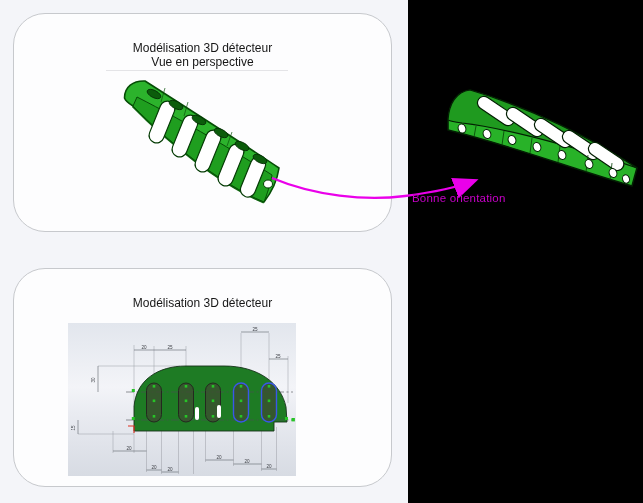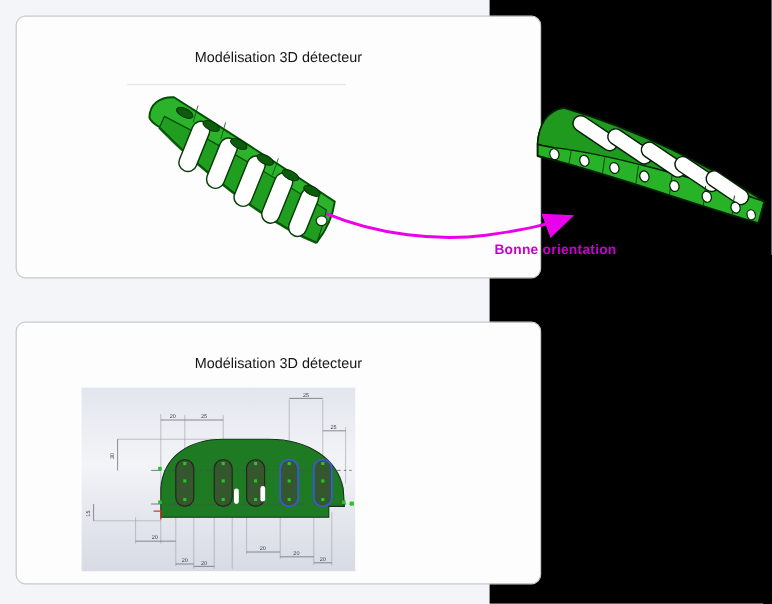--- a/index.html
+++ b/index.html
@@ -6,22 +6,22 @@
   body{
     width:643px;height:503px;position:relative;overflow:hidden;
     background:#f4f5f9;
     font-family:"Liberation Sans","DejaVu Sans",sans-serif;
   }
   .black-panel{
     position:absolute;left:408px;top:0;width:235px;height:503px;
     background:#000000;z-index:0;
   }
   .card{
-    position:absolute;left:13px;width:438px;height:219px;
-    background:#fdfdfe;border:1.5px solid #c7c9cd;border-radius:8px;
+    position:absolute;left:13px;width:379px;height:219px;
+    background:#fdfdfe;border:1.5px solid #c7c9cd;border-radius:32px;
     z-index:1;box-sizing:border-box;
   }
   .card1{top:13px;}
   .card2{top:268px;}
   .card-title{
     position:absolute;top:27px;left:0;right:0;text-align:center;
     font-size:12px;line-height:14px;color:#161616;
   }
   .divider{
     position:absolute;top:56px;left:92px;width:182px;height:1px;
@@ -33,33 +33,34 @@
   .cad-drawing{
     position:absolute;left:54px;top:54px;width:228px;height:153px;
     background:linear-gradient(180deg,#e2e6ed 0%,#f3f4f8 42%,#e9ebf1 60%,#d7dbe3 100%);
   }
   .cad-drawing svg{display:block;width:228px;height:153px;}
   .arrow-overlay{
     position:absolute;left:0;top:0;width:643px;height:503px;
     pointer-events:none;z-index:20;
   }
   .annotation-label{
-    position:absolute;left:412px;top:203px;z-index:21;
-    color:#c800c8;font-size:11.5px;font-weight:bold;letter-spacing:.2px;
+    position:absolute;left:412px;top:192px;z-index:21;
+    color:#c800c8;font-size:11.5px;font-weight:normal;letter-spacing:.2px;
   }
   svg{overflow:visible;}
 </style>
 </head>
 <body>
 
 <div class="black-panel"></div>
 
 <div class="card card1">
   <div class="card-title">
     <div>Modélisation 3D détecteur</div>
+    <div>Vue en perspective</div>
   </div>
   <div class="divider"></div>
 
   <svg class="model-svg left-model" viewBox="0 0 160 126">
 
     <path d="M0.5,18 C0.5,7 9,0.5 21,1 C60,26 112,59 155,88
              C153,102 147,113 140,122 C96,104 42,60 9,26
              C4,23 1.5,21 0.5,18 Z" fill="#2cb32c" stroke="#064d06" stroke-width="1.6" stroke-linejoin="round"></path>
 
     <path d="M140,122 C96,104 42,60 9,26" fill="none" stroke="#0d650d" stroke-width="3"></path>

